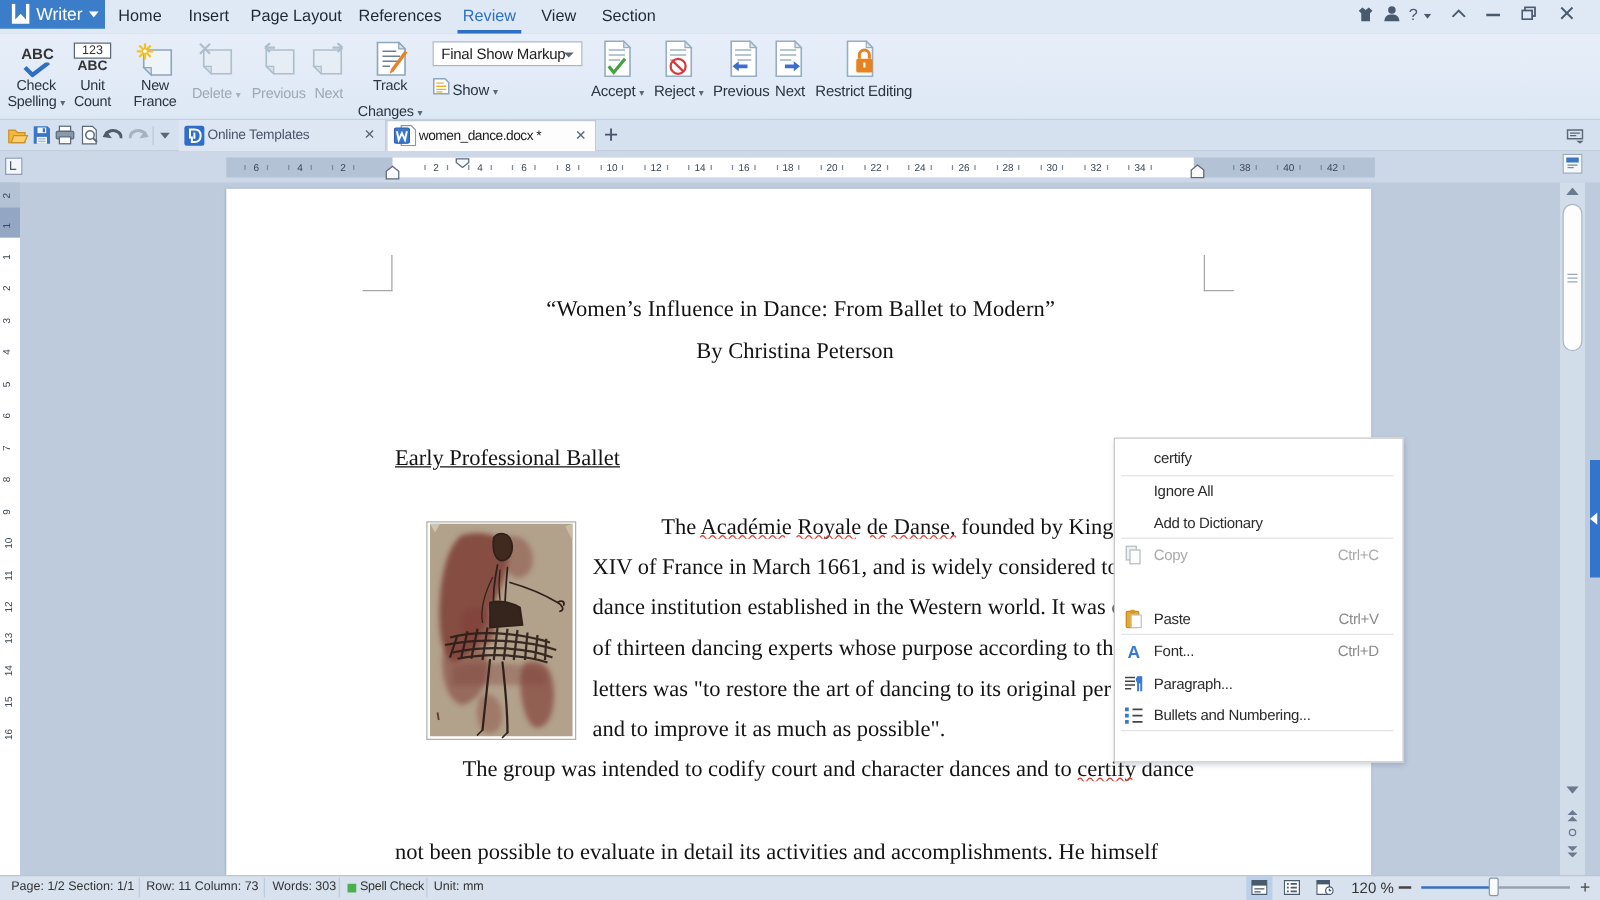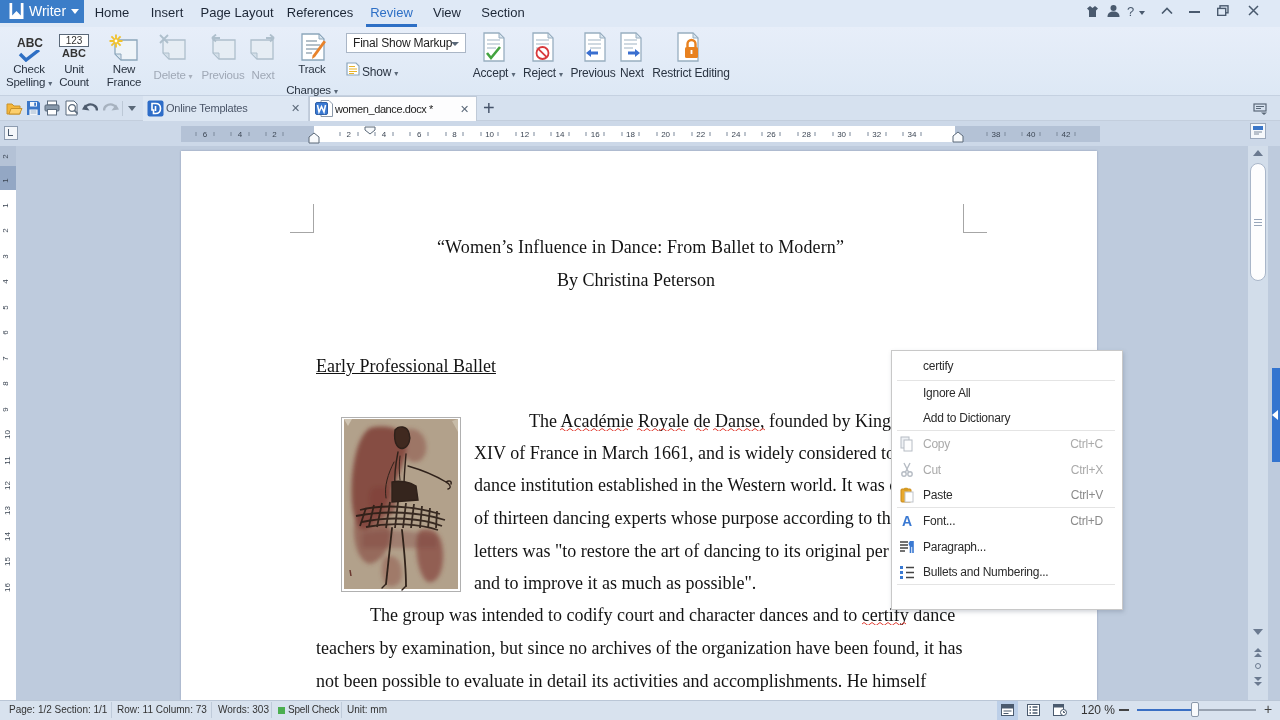--- a/index.html
+++ b/index.html
@@ -392,21 +392,20 @@
   <div class="serif" style="left:437px;top:237px;letter-spacing:0.12px">“Women’s Influence in Dance: From Ballet to Modern”</div>
   <div class="serif" style="left:557px;top:270px">By Christina Peterson</div>
   <div class="serif" style="left:316px;top:356px;text-decoration:underline">Early Professional Ballet</div>
   <div class="serif" style="left:529px;top:411px">The Académie Royale de Danse, founded by King Louis</div>
   <div class="serif" style="left:474px;top:443px">XIV of France in March 1661, and is widely considered to be</div>
   <div class="serif" style="left:474px;top:475px">dance institution established in the Western world. It was co</div>
   <div class="serif" style="left:474px;top:508px">of thirteen dancing experts whose purpose according to the</div>
   <div class="serif" style="left:474px;top:541px">letters was "to restore the art of dancing to its original per</div>
   <div class="serif" style="left:474px;top:573px">and to improve it as much as possible".</div>
   <div class="serif" style="left:370px;top:605px">The group was intended to codify court and character dances and to certify dance</div>
-  <div class="serif" style="left:316px;top:638px">teachers by examination, but since no archives of the organization have been found, it has</div>
   <div class="serif" style="left:316px;top:671px">not been possible to evaluate in detail its activities and accomplishments. He himself</div>
 
   <svg class="abs" style="left:560px;top:427px" width="70" height="4" viewBox="0 0 70 4">
       <path d="M0,3 q2,-3 4,0 t4,0 t4,0 t4,0 t4,0 t4,0 t4,0 t4,0 t4,0 t4,0 t4,0 t4,0 t4,0 t4,0 t4,0 t4,0 t4,0" stroke="#e03c32" stroke-width="1" fill="none"></path>
     </svg>
     <svg class="abs" style="left:637px;top:427px" width="48" height="4" viewBox="0 0 48 4">
       <path d="M0,3 q2,-3 4,0 t4,0 t4,0 t4,0 t4,0 t4,0 t4,0 t4,0 t4,0 t4,0 t4,0 t4,0" stroke="#e03c32" stroke-width="1" fill="none"></path>
     </svg>
     <svg class="abs" style="left:696px;top:427px" width="14" height="4" viewBox="0 0 14 4">
       <path d="M0,3 q2,-3 4,0 t4,0 t4,0" stroke="#e03c32" stroke-width="1" fill="none"></path>
@@ -475,29 +474,20 @@
     </div>
   <div class="msep" style="left:897px;top:430px"></div>
   <div class="mi dis" style="left:891px;top:431px;height:26px">
       <span class="mt">Copy</span>
       <span class="ms">Ctrl+C</span>
     <svg class="mico" viewBox="0 0 16 16">
         <rect x="2" y="1" width="8" height="11" fill="#eef1f4" stroke="#b6bcc4"></rect>
         <rect x="5" y="4" width="8" height="11" fill="#fdfdfd" stroke="#b6bcc4"></rect>
       </svg>
     </div>
-  <div class="mi dis" style="left:891px;top:457px;height:25px">
-      <span class="mt">Cut</span>
-      <span class="ms">Ctrl+X</span>
-    <svg class="mico" viewBox="0 0 16 16">
-        <path d="M5,1 L9.5,10 M11,1 L6.5,10" stroke="#b6bcc4" stroke-width="1.4"></path>
-        <circle cx="5" cy="12" r="2.2" fill="none" stroke="#b6bcc4" stroke-width="1.4"></circle>
-        <circle cx="11" cy="12" r="2.2" fill="none" stroke="#b6bcc4" stroke-width="1.4"></circle>
-      </svg>
-    </div>
   <div class="mi" style="left:891px;top:482px;height:25px">
       <span class="mt">Paste</span>
       <span class="ms">Ctrl+V</span>
     <svg class="mico" viewBox="0 0 16 16">
         <rect x="2" y="2" width="10" height="13" rx="1" fill="#e8a92d" stroke="#c8891a"></rect>
         <rect x="5" y="0.8" width="4" height="3" rx="1" fill="#d49a20"></rect>
         <rect x="6" y="5" width="8" height="10" fill="#fff" stroke="#c0c4ca"></rect>
       </svg>
     </div>
   <div class="msep" style="left:897px;top:507px"></div>

